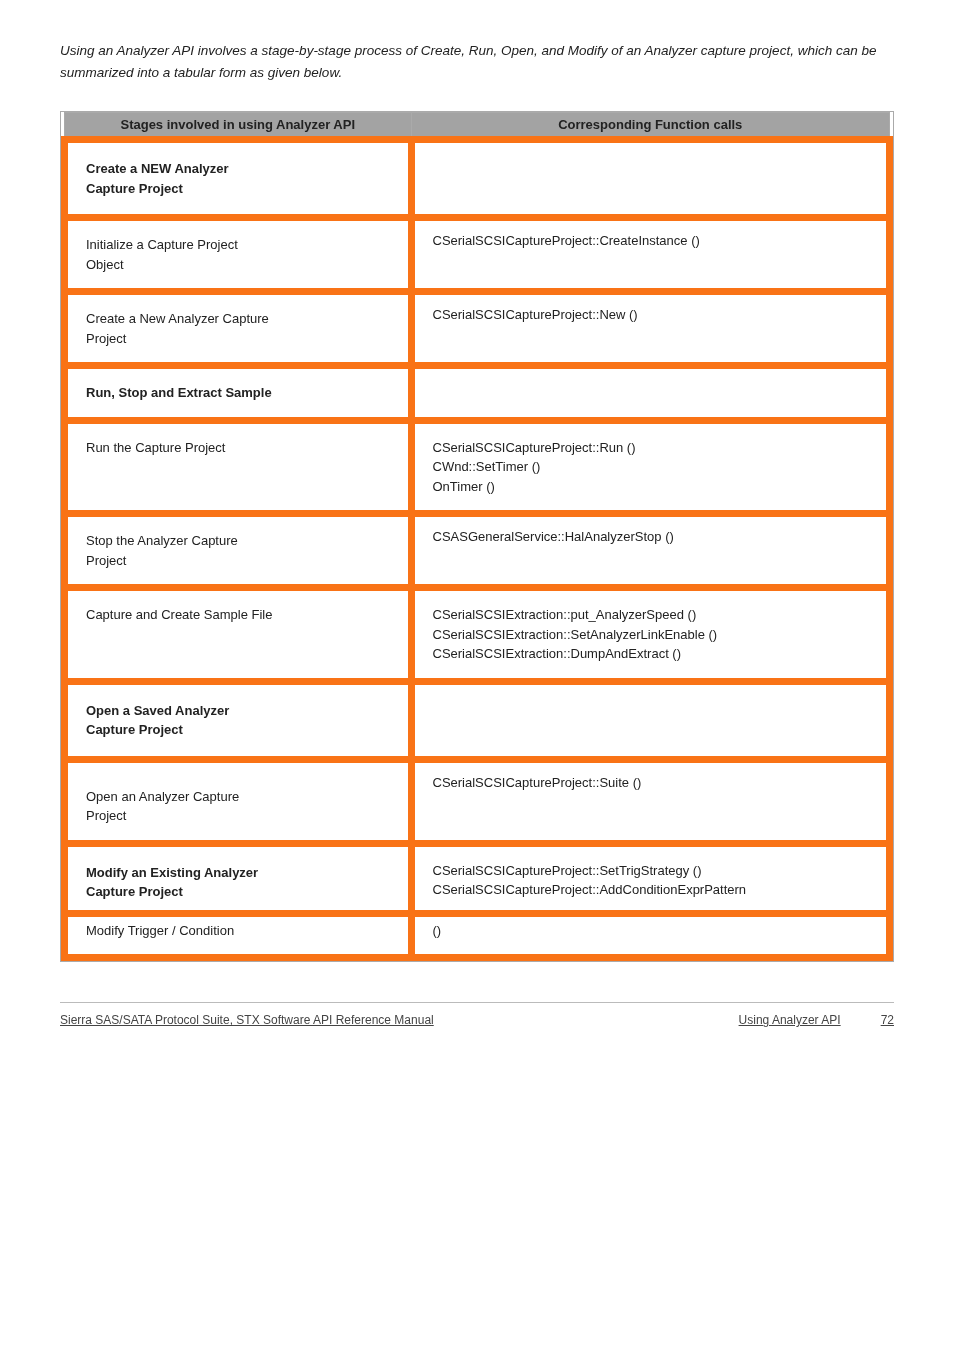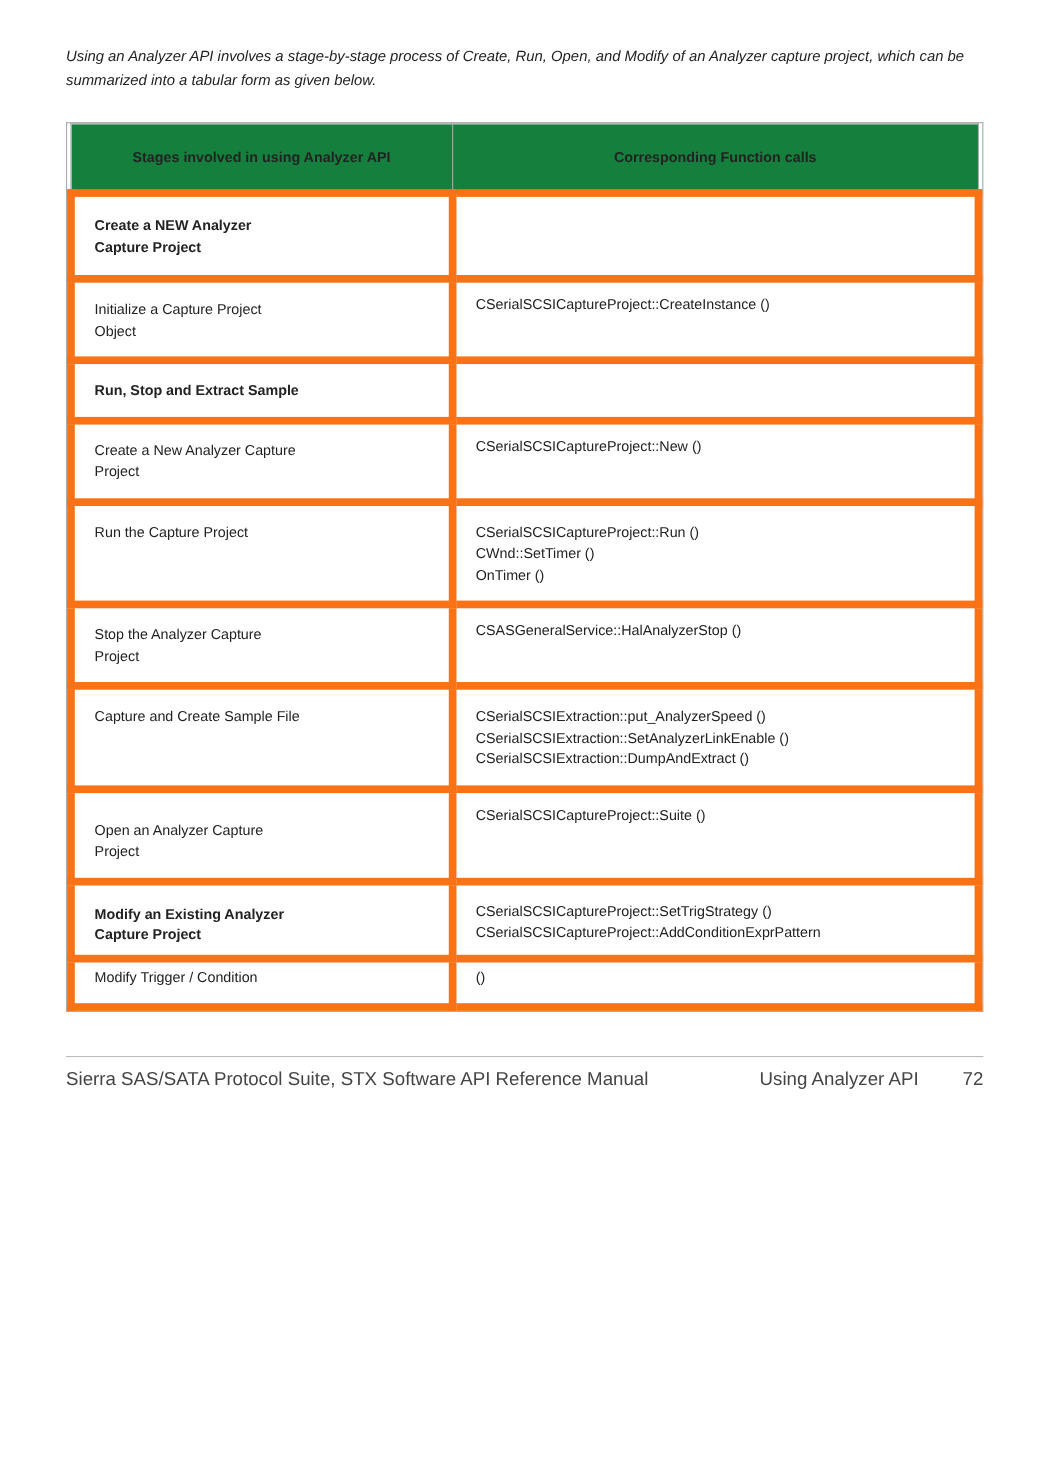--- a/index.html
+++ b/index.html
@@ -23,25 +23,25 @@
       border-collapse: collapse;
       width: 100%;
       margin-bottom: 40px;
     }
     table {
       width: 100%;
       border-collapse: collapse;
     }
     th {
       border: 1px solid #aaa;
-      padding: 22px 18px;
+      padding: 4px 18px;
       font-size: 13px;
       font-weight: bold;
       text-align: center;
-      background: #15803d;
+      background: #a3a3a3;
       vertical-align: middle;
     }
     td {
       border: 7px solid #f97316;
       padding: 10px 18px;
       vertical-align: top;
       font-size: 13px;
       line-height: 1.5;
     }
     .col-stage {
@@ -50,23 +50,24 @@
     .col-func {
       width: 58%;
     }
     .footer {
       border-top: 1px solid #bbb;
       padding-top: 10px;
       padding-bottom: 10px;
       display: flex;
       justify-content: space-between;
       align-items: center;
-      font-size: 17px;
+      font-size: 12px;
       color: #444;
       margin-top: auto;
+      text-decoration: underline;
     }
     .footer-left {
       flex: 1;
     }
     .footer-right {
       display: flex;
       align-items: center;
       gap: 40px;
     }
   </style>
@@ -98,33 +99,33 @@
       <tr>
         <td class="col-stage" style="padding-top:14px; padding-bottom:14px;">
           Initialize a Capture Project<br>Object
         </td>
         <td class="col-func">
           CSerialSCSICaptureProject::CreateInstance ()
         </td>
       </tr>
 
       <tr>
+        <td class="col-stage" style="padding-top:14px; padding-bottom:14px;">
+          Create a New Analyzer Capture<br>Project
+        </td>
+        <td class="col-func">
+          CSerialSCSICaptureProject::New ()
+        </td>
+      </tr>
+
+      <tr>
         <td class="col-stage" style="font-weight:bold; padding-top:14px; padding-bottom:14px;">
           Run, Stop and Extract Sample
         </td>
         <td class="col-func"></td>
-      </tr>
-
-      <tr>
-        <td class="col-stage" style="padding-top:14px; padding-bottom:14px;">
-          Create a New Analyzer Capture<br>Project
-        </td>
-        <td class="col-func">
-          CSerialSCSICaptureProject::New ()
-        </td>
       </tr>
 
       <tr>
         <td class="col-stage" style="padding-top:14px; padding-bottom:14px;">
           Run the Capture Project
         </td>
         <td class="col-func" style="padding-top:14px; padding-bottom:14px;">
           CSerialSCSICaptureProject::Run ()<br>
           CWnd::SetTimer ()<br>
           OnTimer ()
@@ -144,20 +145,26 @@
         <td class="col-stage" style="padding-top:14px; padding-bottom:14px;">
           Capture and Create Sample File
         </td>
         <td class="col-func" style="padding-top:14px; padding-bottom:14px;">
           CSerialSCSIExtraction::put_AnalyzerSpeed ()<br>
           CSerialSCSIExtraction::SetAnalyzerLinkEnable ()<br>
           CSerialSCSIExtraction::DumpAndExtract ()
         </td>
       </tr>
 
+      <tr>
+        <td class="col-stage" style="font-weight:bold; padding-top:16px; padding-bottom:16px;">
+          Open a Saved Analyzer<br>Capture Project
+        </td>
+        <td class="col-func"></td>
+      </tr>
 
       <tr>
         <td class="col-stage" style="padding-top:24px; padding-bottom:14px;">
           Open an Analyzer Capture<br>Project
         </td>
         <td class="col-func">
           CSerialSCSICaptureProject::Suite ()
         </td>
       </tr>
 

